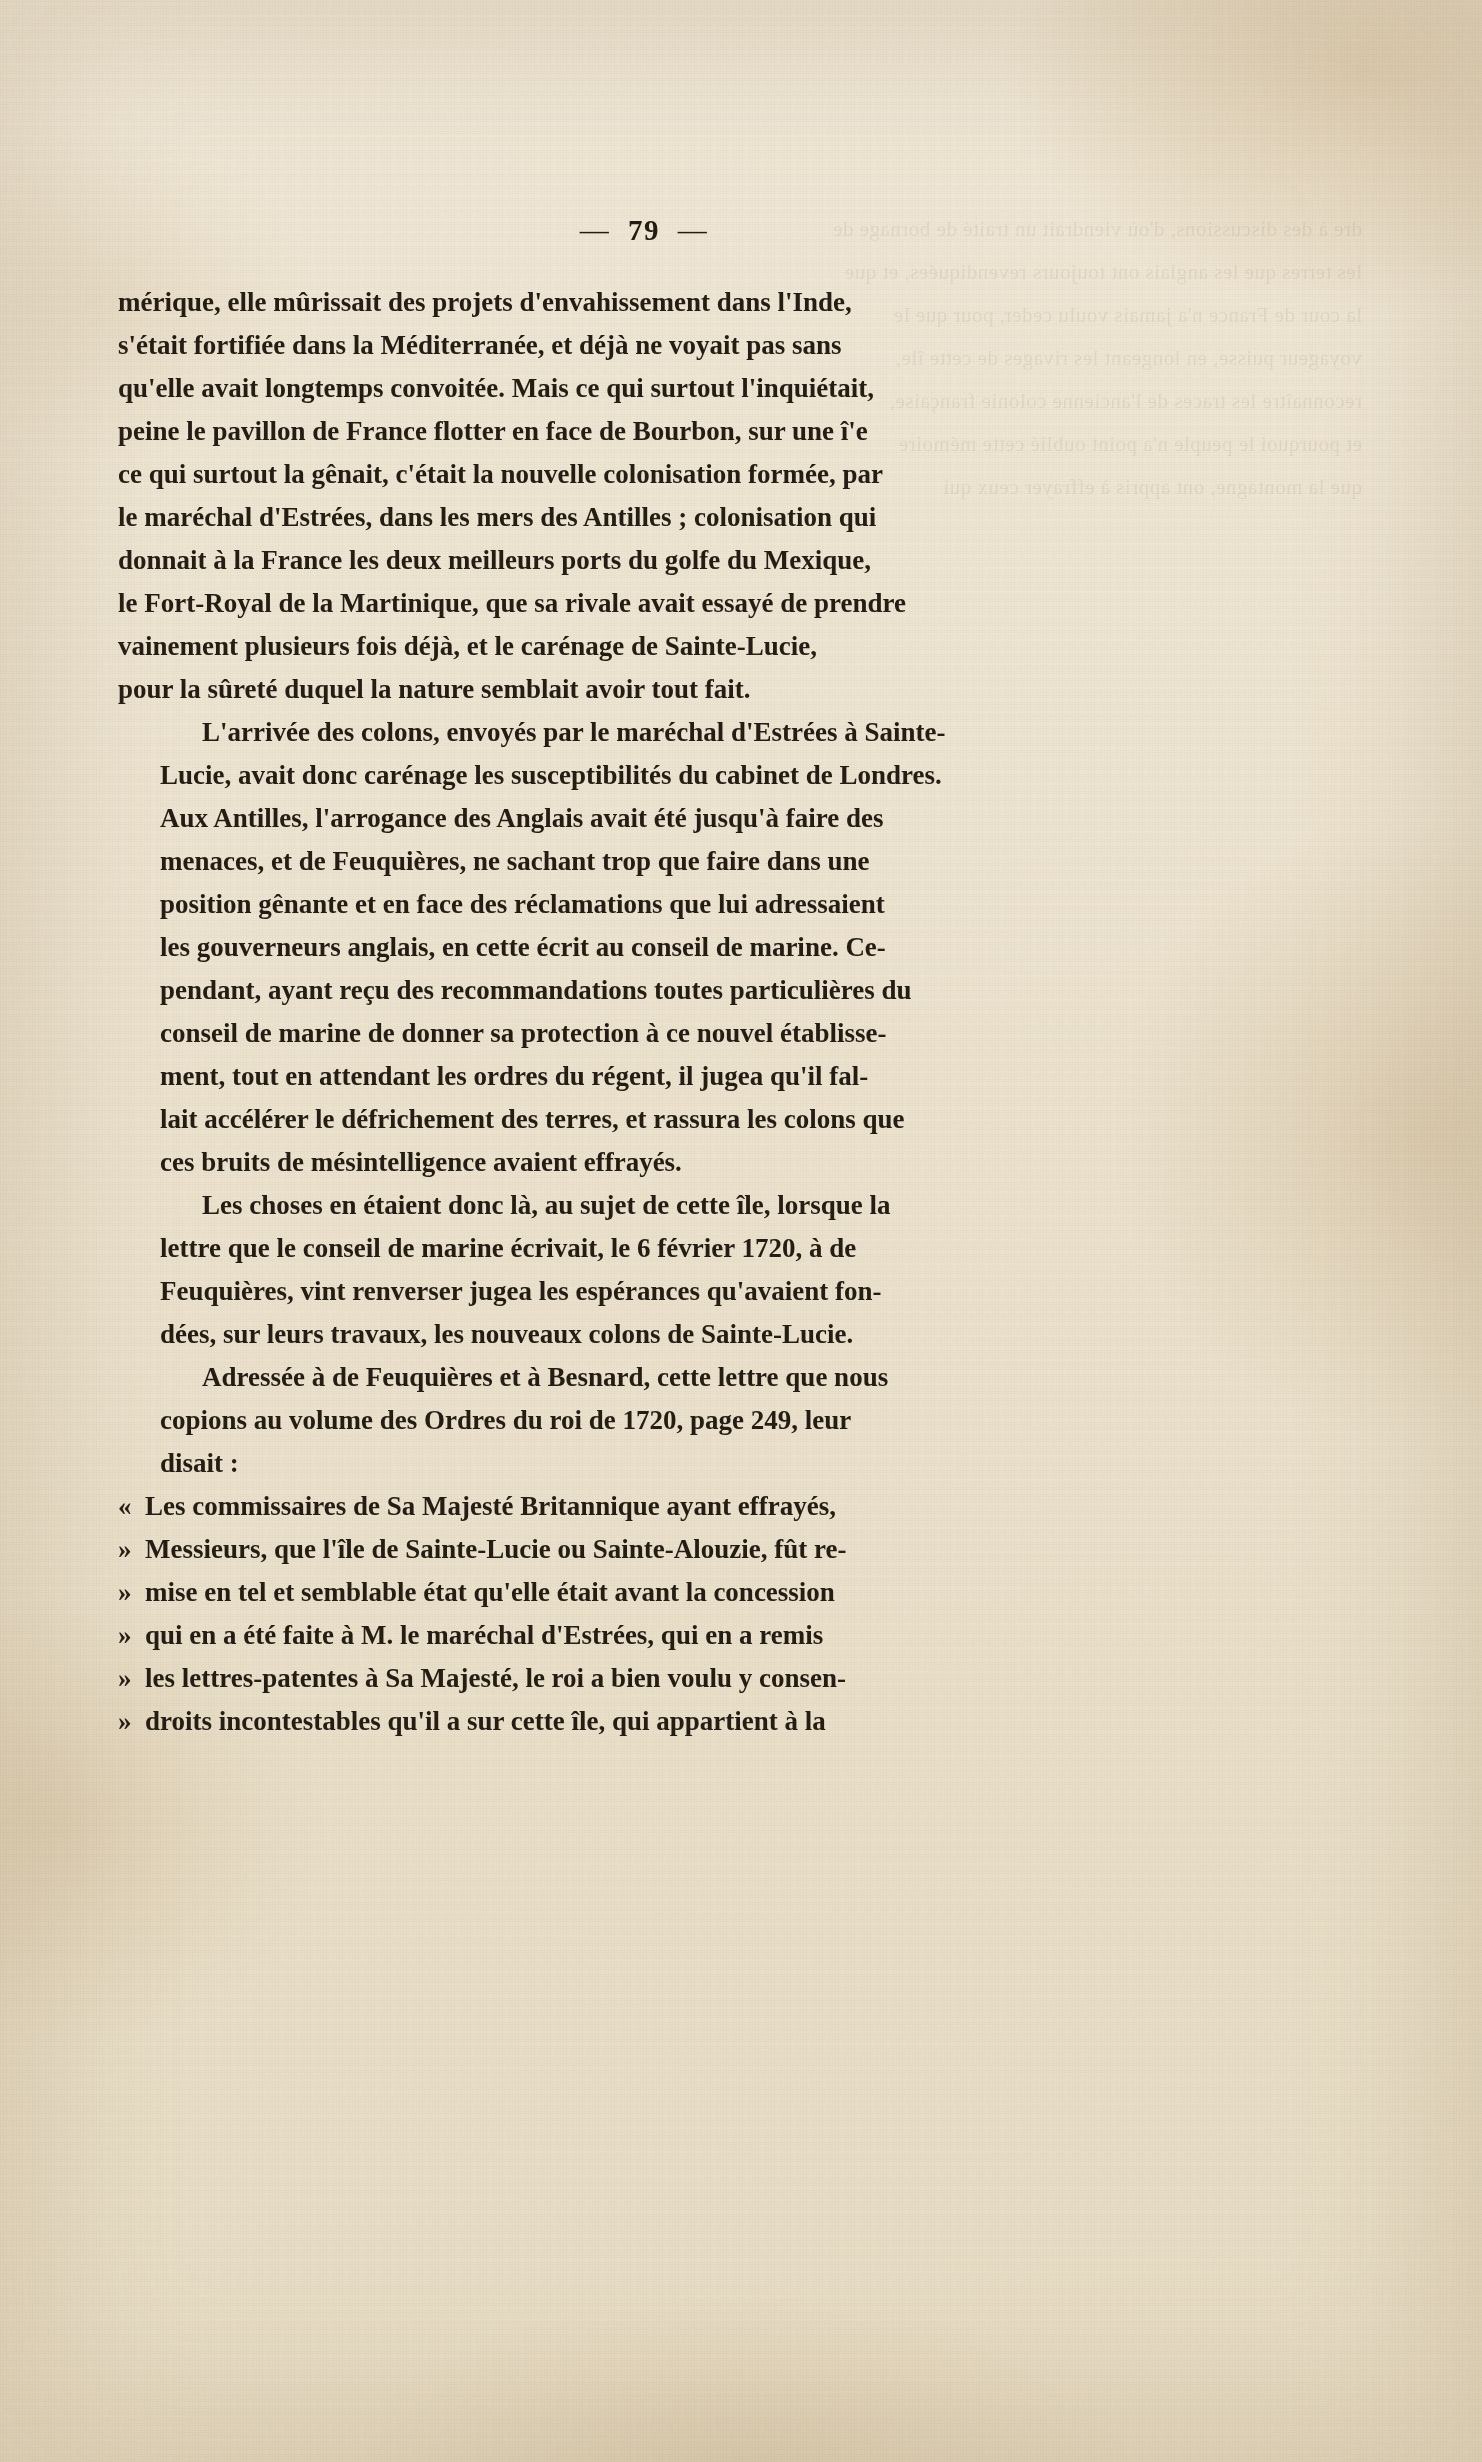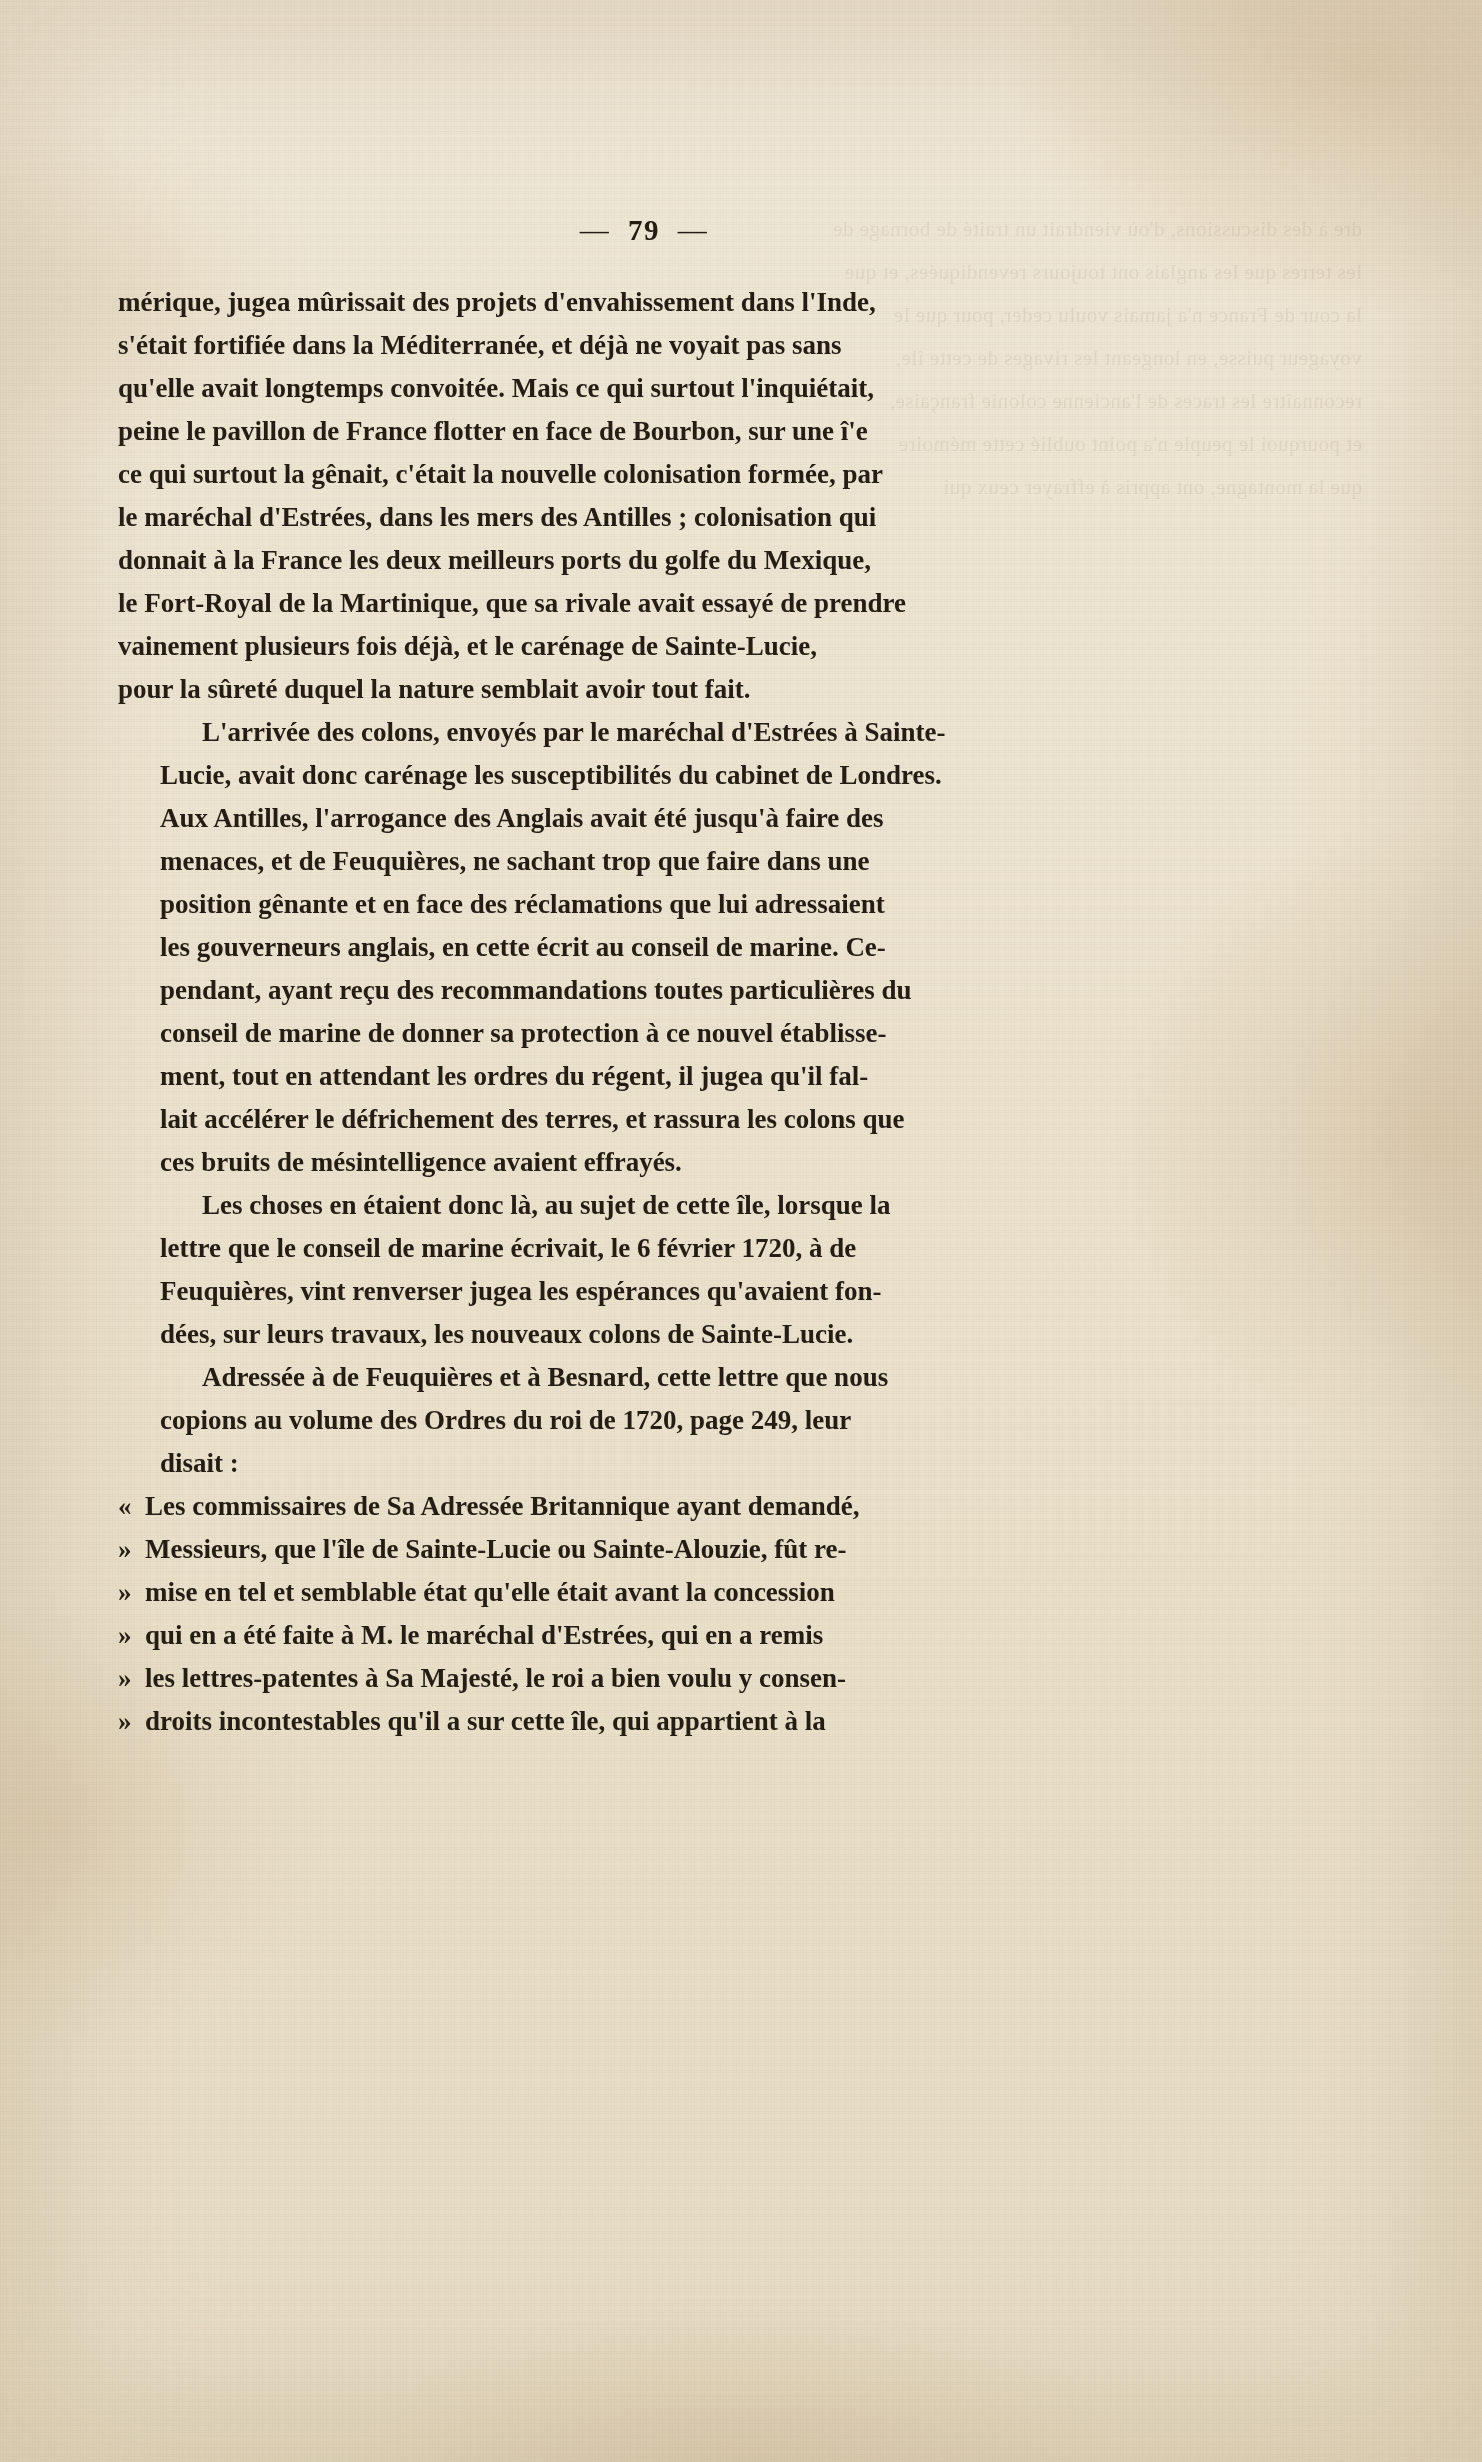--- a/index.html
+++ b/index.html
@@ -145,21 +145,21 @@
 <div id="content">
 
   <div class="folio">
     <span class="dash">—</span><span>79</span><span class="dash">—</span>
   </div>
 
   <div class="textblock">
 
     <p class="para first">
       <span class="ln just">
-          <span>mérique, jugea mûrissait des projets d'envahissement dans l'Inde,</span>
+          <span>mérique, elle mûrissait des projets d'envahissement dans l'Inde,</span>
         </span>
       <span class="ln just">
           <span>s'était fortifiée dans la Méditerranée, et déjà ne voyait pas sans</span>
         </span>
       <span class="ln just">
           <span>qu'elle avait longtemps convoitée. Mais ce qui surtout l'inquiétait,</span>
         </span>
       <span class="ln just">
           <span>peine le pavillon de France flotter en face de Bourbon, sur une î'e</span>
         </span>
@@ -233,21 +233,21 @@
           <span style="padding-left:42px">Adressée à de Feuquières et à Besnard, cette lettre que nous</span>
         </span>
       <span class="ln just">
           <span>copions au volume des Ordres du roi de 1720, page 249, leur</span>
         </span>
       <span class="ln"><span>disait :</span></span>
     </p>
 
     <div class="quote">
       <span class="ln just">
-          <span><span class="qm">«</span><span>Les commissaires de Sa Adressée Britannique ayant demandé,</span></span>
+          <span><span class="qm">«</span><span>Les commissaires de Sa Majesté Britannique ayant effrayés,</span></span>
         </span>
       <span class="ln just">
           <span><span class="qm">»</span><span>Messieurs, que l'île de Sainte-Lucie ou Sainte-Alouzie, fût re-</span></span>
         </span>
       <span class="ln just">
           <span><span class="qm">»</span><span>mise en tel et semblable état qu'elle était avant la concession</span></span>
         </span>
       <span class="ln just">
           <span><span class="qm">»</span><span>qui en a été faite à M. le maréchal d'Estrées, qui en a remis</span></span>
         </span>

